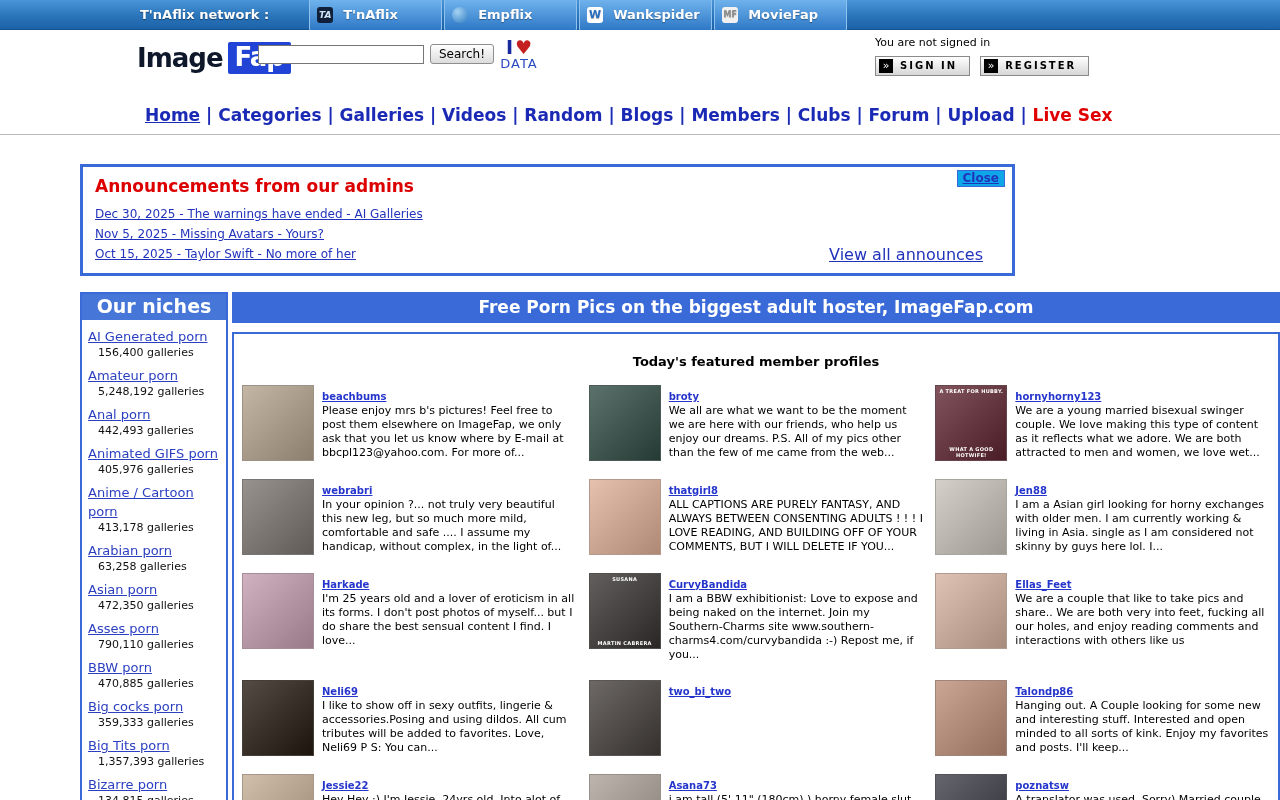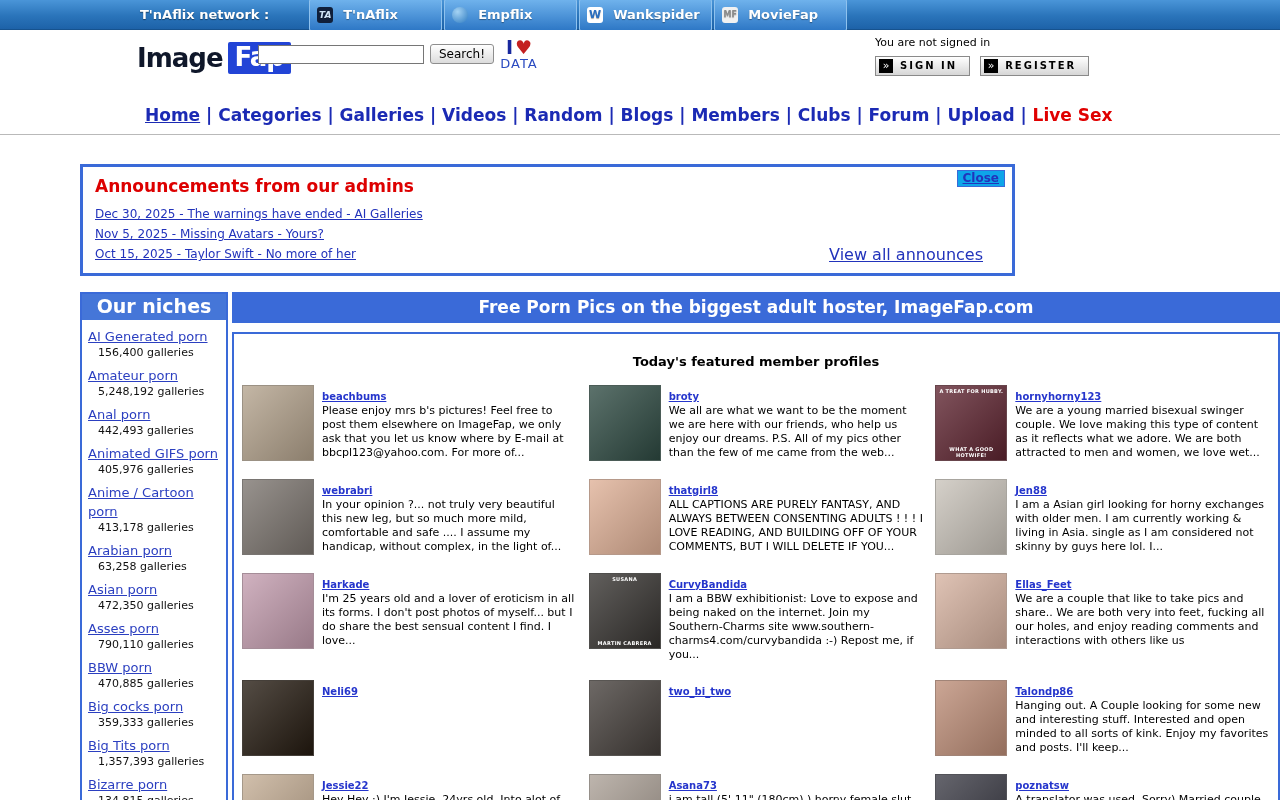--- a/index.html
+++ b/index.html
@@ -362,20 +362,21 @@
             </div>
           </div>
 
           <div class="cell">
             <a class="thumb" style="background: rgb(36, 26, 16);">
               <span class="tt top"></span>
               <span class="tt bot"></span>
             </a>
             <div class="pbody">
               <a class="pname">Neli69</a>
+              <div class="pdesc">I like to show off in sexy outfits, lingerie &amp; accessories.Posing and using dildos. All cum tributes will be added to favorites. Love, Neli69 P S: You can...</div>
             </div>
           </div>
 
           <div class="cell">
             <a class="thumb" style="background: rgb(68, 62, 58);">
               <span class="tt top"></span>
               <span class="tt bot"></span>
             </a>
             <div class="pbody">
               <a class="pname">two_bi_two</a>

